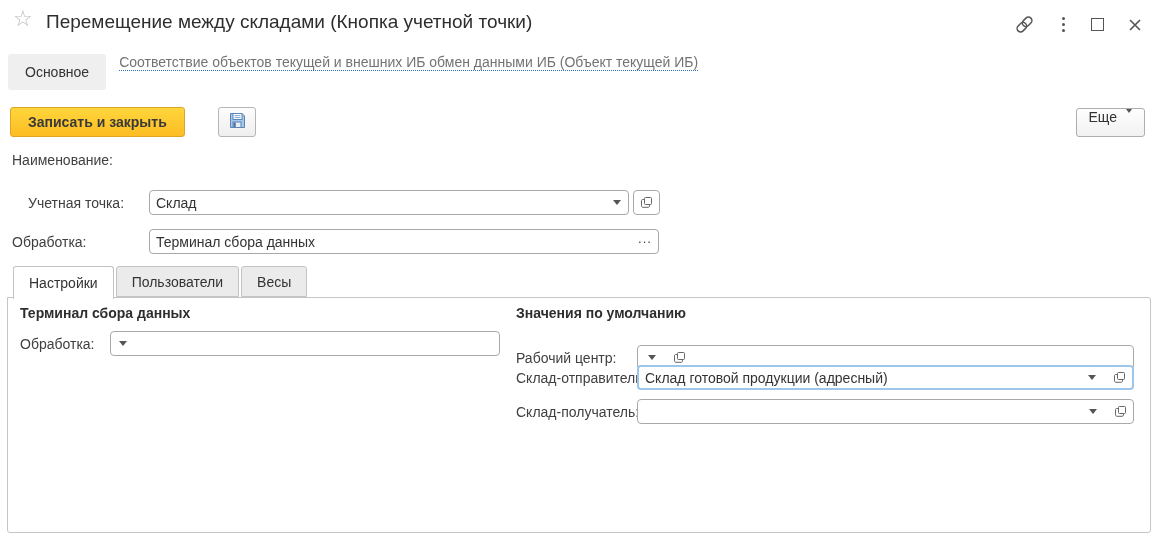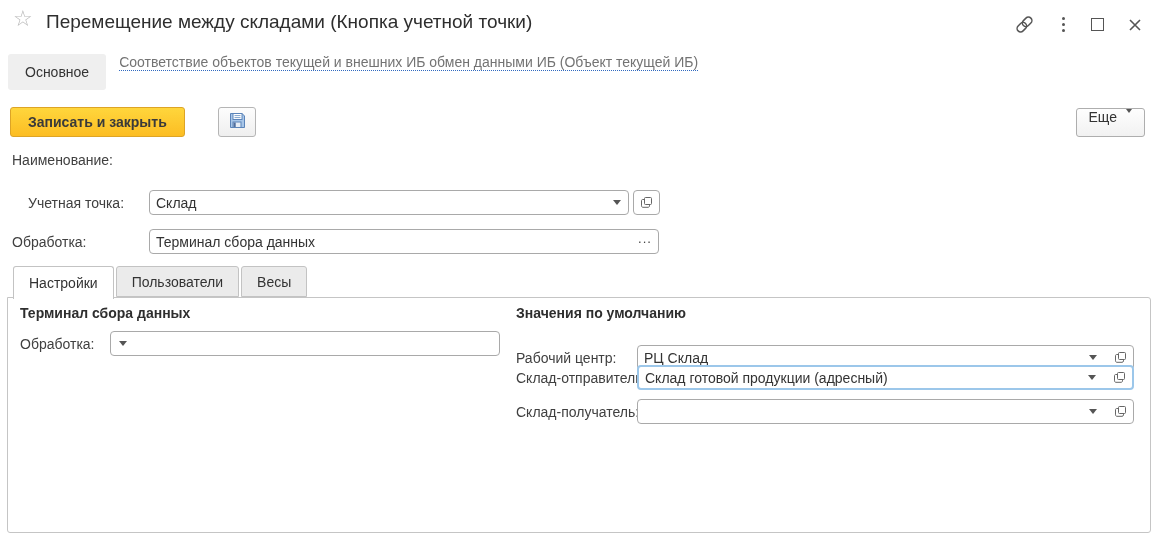--- a/index.html
+++ b/index.html
@@ -171,21 +171,20 @@
       <span class="caret"></span>
     </button>
   </div>
 </div>
 
 <div class="abs gtitle" style="left:516px;top:305px;z-index:2">Значения по умолчанию</div>
 
 <div class="abs frow" style="left:516px;top:345px;z-index:2">
   <span class="flabel" style="width:121px">Рабочий центр:</span>
   <div class="combo" style="width:497px">
-    <input spellcheck="false" value="РЦ Склад" style="">
     <div class="sep"></div>
     <button class="cbtn wide">
       <span class="caret"></span>
     </button>
     <div class="sep"></div>
     <button class="cbtn wide">
       <svg width="13" height="13" viewBox="0 0 13 13">
         <path d="M4 3.5 H2.8 C1.8 3.5 1.5 4 1.5 4.8 v5 c0 .9.6 1.5 1.5 1.5 h5 c.9 0 1.5-.5 1.5-1.4 V9" fill="none" stroke="#666"></path>
         <rect x="4.5" y="1.5" width="7" height="7" rx="1" fill="#fff" stroke="#666"></rect>
       </svg>

